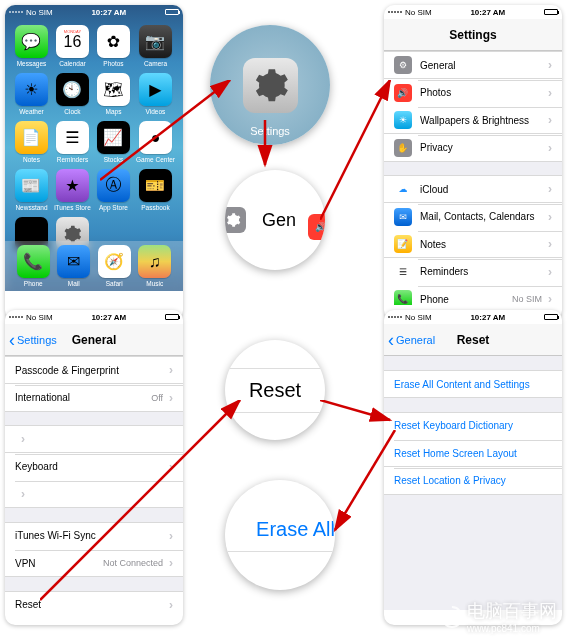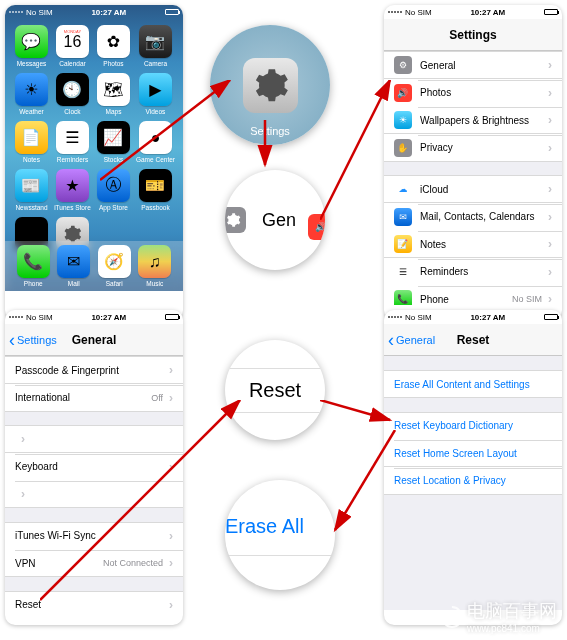--- a/index.html
+++ b/index.html
@@ -169,21 +169,21 @@
 .bubble-general-sounds {
   display: flex; align-items: center; gap: 8px;
   width: 100%; padding-left: 12px; margin-top: 14px;
 }
 .bubble-general-sounds .row-icon { background: #ff3b30; }
 
 .bubble-reset { bottom: 200px; left: 225px; width: 100px; height: 100px; }
 .bubble-reset-text { font-size: 20px; font-weight: 400; border-top: 1px solid #ddd; border-bottom: 1px solid #ddd; padding: 10px 30px; width: 120px; text-align: left; }
 
 .bubble-erase { bottom: 50px; left: 225px; width: 110px; height: 110px; }
-.bubble-erase-text { font-size: 20px; color: #007aff; font-weight: 400; border-bottom: 1px solid #ddd; padding-bottom: 17px; width: 130px; text-align: left; }
+.bubble-erase-text { font-size: 20px; color: #007aff; font-weight: 400; border-bottom: 1px solid #ddd; padding-bottom: 10px; width: 130px; text-align: right; }
 
 
 .arrow { position: absolute; pointer-events: none; }
 
 
 .watermark {
   position: absolute;
   bottom: 6px; right: 10px;
   color: #fff;
   font-size: 18px;

